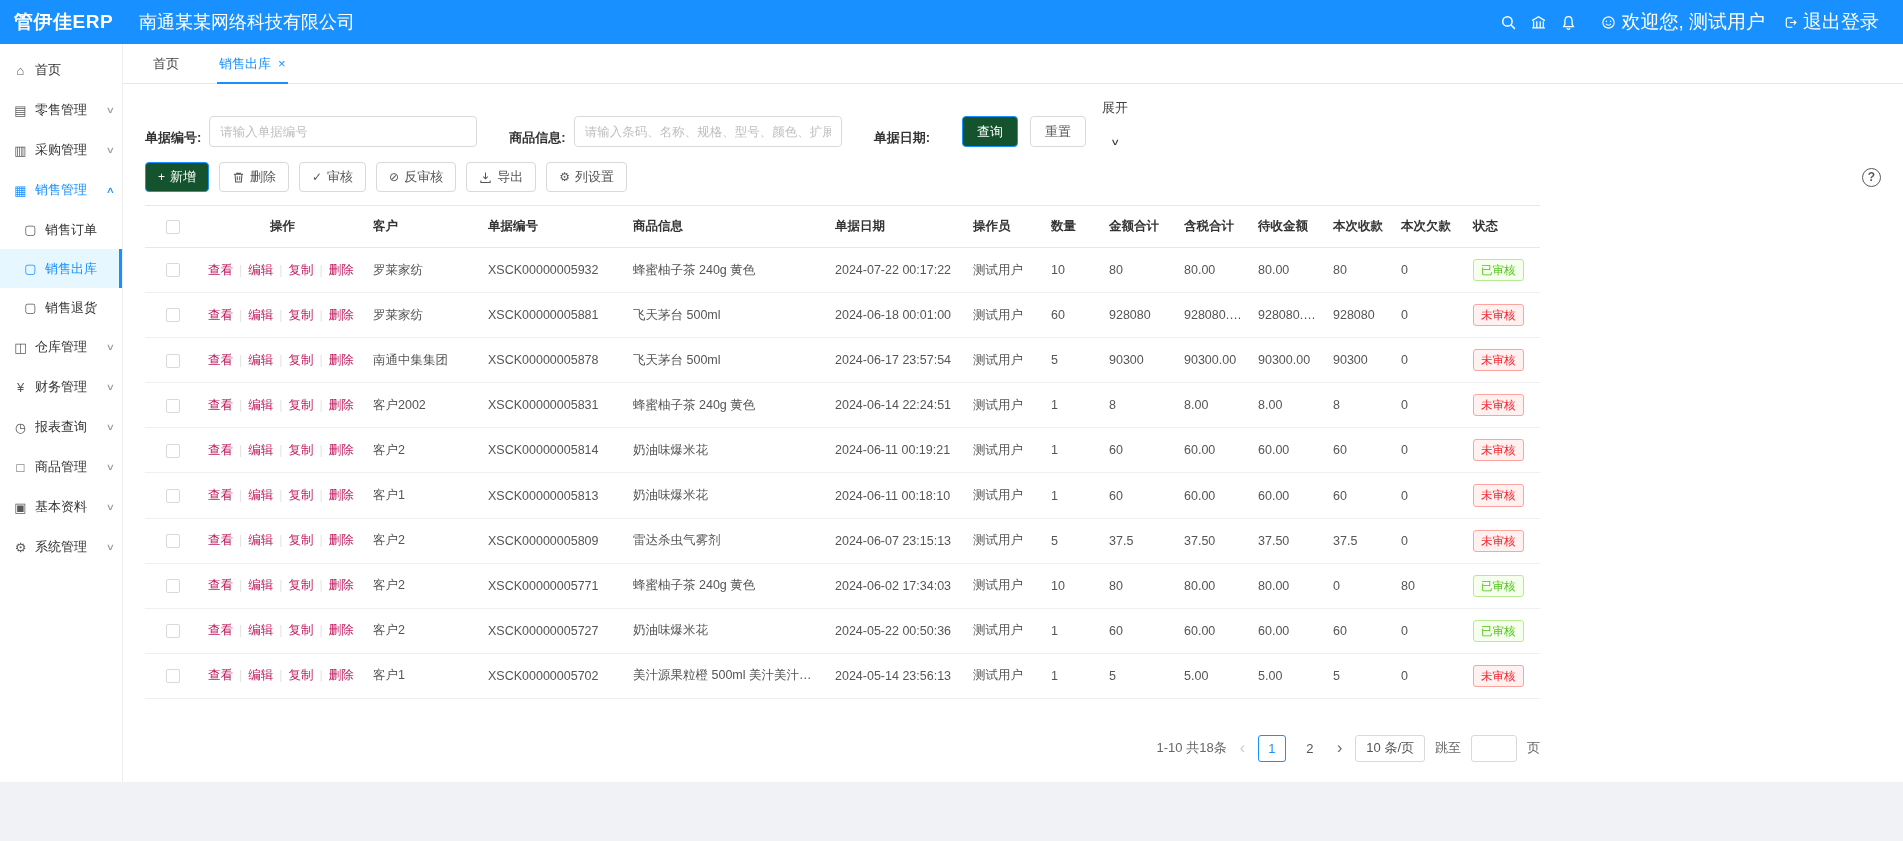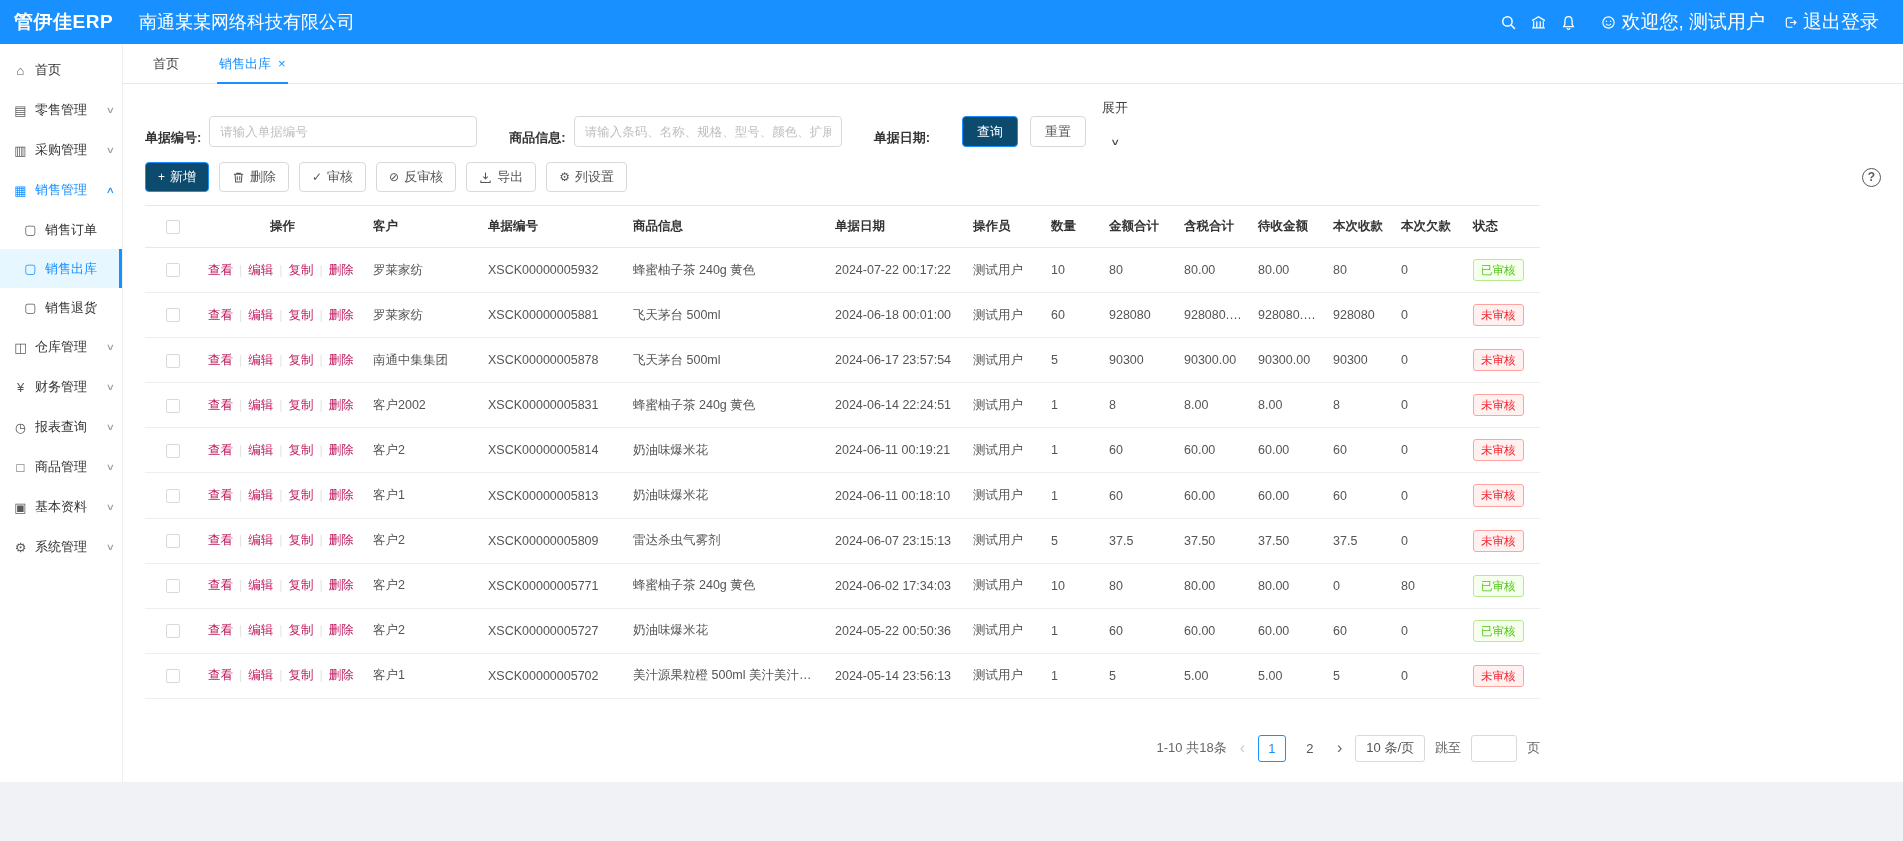--- a/index.html
+++ b/index.html
@@ -44,21 +44,21 @@
   .page { padding:15px 22px 0 22px; }
 
   .filters { display:flex; align-items:flex-end; font-size:13px; color:#333; }
   .flabel { font-weight:700; margin-right:8px; white-space:nowrap; }
   .finput { width:268px; height:31px; border:1px solid #d9d9d9; border-radius:4px; padding:0 10px; font-size:12.5px; color:#555; outline:none; font-family:inherit; }
   .finput::placeholder { color:#bfbfbf; }
   .ml30 { margin-left:32px; } .ml24 { margin-left:24px; } .ml12 { margin-left:12px; } .ml16 { margin-left:16px; }
   .daterange { width:262px; height:31px; border:1px solid #d9d9d9; border-radius:4px; display:flex; align-items:center; justify-content:center; gap:14px; font-size:12.5px; color:#555; cursor:pointer; }
   .dsep { color:#999; }
   .btn { height:31px; padding:0 14px; border:1px solid #d9d9d9; background:#fff; border-radius:4px; font-size:13px; color:#555; display:inline-flex; align-items:center; gap:5px; cursor:pointer; font-family:inherit; white-space:nowrap; }
-  .btn.primary { background:#0c4a6e; border-color:#1890ff; color:#fff; }
+  .btn.primary { background:#14532d; border-color:#1890ff; color:#fff; }
   .expand { color:#404040; font-size:13px; cursor:pointer; display:inline-flex; align-items:center; gap:20px; text-decoration:none;flex-direction:column; }
   .expand .chev { font-size:9px; transform:scaleX(1.5); }
 
   .toolbar { margin-top:15px; display:flex; align-items:center; gap:10px; }
   .toolbar .btn { height:30px; padding:0 12px; }
   .bicon { font-size:12px; line-height:1; }
   .bsvg { width:13px; height:13px; }
   .help { margin-left:auto; width:19px; height:19px; border:1.6px solid #595959; border-radius:50%; color:#595959; font-size:12px; font-weight:bold; display:inline-flex; align-items:center; justify-content:center; cursor:pointer; }
 
   

